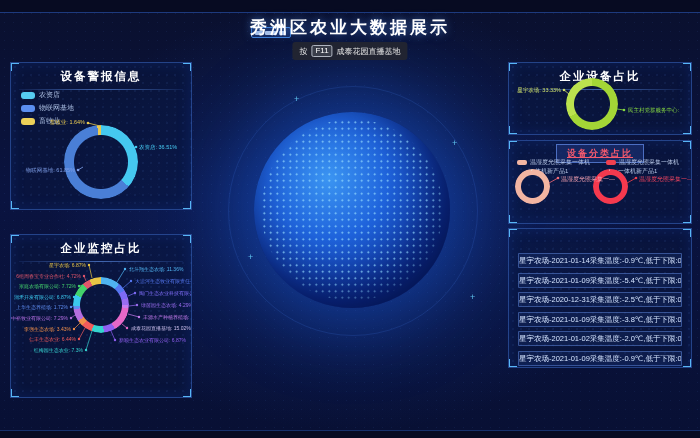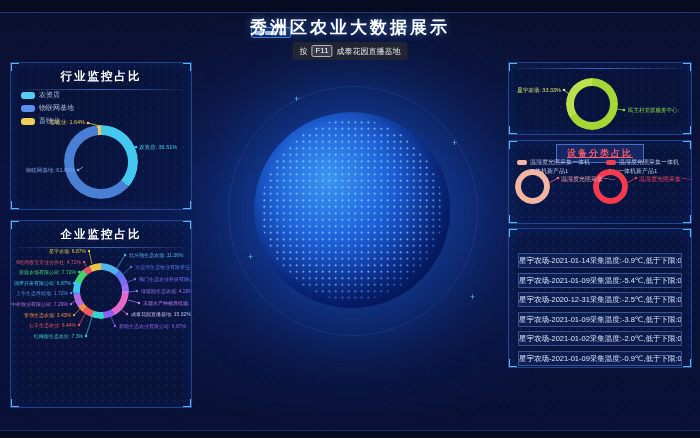--- a/index.html
+++ b/index.html
@@ -99,21 +99,21 @@
     <span>按</span>
     <span class="key">F11</span>
     <span>成泰花园直播基地</span>
   </div>
 
   <div class="panel" style="left:10px;top:62px;width:182px;height:148px;">
     <span class="corner tl"></span>
     <span class="corner tr"></span>
     <span class="corner bl"></span>
     <span class="corner br"></span>
-    <div class="ptitle">行业监控占比</div>
+    <div class="ptitle">设备警报信息</div>
     <div class="prule"></div>
     <div class="legend">
       <div class="legend-item">
         <span class="sw" style="background:#56cdf2"></span>
         <span>农资店</span>
       </div>
       <div class="legend-item">
         <span class="sw" style="background:#5b8ff0"></span>
         <span>物联网基地</span>
       </div>
@@ -129,21 +129,21 @@
       <path d="M118,87 L125,84" stroke="#45c8f0" stroke-width=".8" fill="none"></path>
         <circle cx="125" cy="84" r="1.3" fill="#45c8f0"></circle>
       <path d="M72,104 L67,107" stroke="#7f9fe8" stroke-width=".8" fill="none"></path>
         <circle cx="67" cy="107" r="1.3" fill="#7f9fe8"></circle>
     </svg>
     <div class="co ra" style="left:8px;top:56px;width:66px;color:#e9c94f;">畜牧业: 1.64%</div>
     <div class="co" style="left:128px;top:81px;color:#45c8f0;">农资店: 36.51%</div>
     <div class="co ra" style="left:8px;top:104px;width:56px;color:#7f9fe8;">物联网基地: 61.85%</div>
   </div>
 
-  <div class="panel" style="left:10px;top:220px;width:182px;height:188px;">
+  <div class="panel" style="left:10px;top:234px;width:182px;height:164px;">
     <span class="corner tl"></span>
     <span class="corner tr"></span>
     <span class="corner bl"></span>
     <span class="corner br"></span>
     <div class="ptitle">企业监控占比</div>
     <div class="prule"></div>
     <div class="donut mask" style="left: 62px; top: 42px; width: 56px; height: 56px; --hole: 21px; background: conic-gradient(rgb(79, 179, 240) 0deg, rgb(79, 179, 240) 40.3314deg, rgb(85, 119, 240) 40.3314deg, rgb(85, 119, 240) 58.0828deg, rgb(125, 107, 245) 58.0828deg, rgb(125, 107, 245) 75.8343deg, rgb(154, 109, 240) 75.8343deg, rgb(154, 109, 240) 91.0651deg, rgb(199, 125, 240) 91.0651deg, rgb(199, 125, 240) 96.3905deg, rgb(230, 104, 200) 96.3905deg, rgb(230, 104, 200) 149.716deg, rgb(143, 95, 240) 149.716deg, rgb(143, 95, 240) 174.107deg, rgb(53, 211, 207) 174.107deg, rgb(53, 211, 207) 200.024deg, rgb(240, 91, 91) 200.024deg, rgb(240, 91, 91) 222.888deg, rgb(240, 143, 74) 222.888deg, rgb(240, 143, 74) 235.065deg, rgb(180, 110, 224) 235.065deg, rgb(180, 110, 224) 260.947deg, rgb(95, 142, 242) 260.947deg, rgb(95, 142, 242) 267.053deg, rgb(59, 200, 238) 267.053deg, rgb(59, 200, 238) 291.444deg, rgb(67, 209, 107) 291.444deg, rgb(67, 209, 107) 318.852deg, rgb(224, 86, 107) 318.852deg, rgb(224, 86, 107) 335.609deg, rgb(233, 197, 69) 335.609deg, rgb(233, 197, 69) 360deg);"></div>
     <svg class="lines" width="182" height="148">
       <path d="M81,43 L78,30" stroke="#e9c545" stroke-width=".7" fill="none"></path>
         <circle cx="78" cy="30" r="1.2" fill="#e9c545"></circle>
@@ -194,20 +194,21 @@
     <div class="co ent-co" style="left:132px;top:79px;color:#c77df0;">丰源水产种植养殖场: 1.</div>
     <div class="co ent-co" style="left:120px;top:90px;color:#c9bce8;">成泰花园直播基地: 15.02%</div>
     <div class="co ent-co" style="left:108px;top:102px;color:#8f5ff0;">新颖生态农业有限公司: 6.87%</div>
   </div>
 
   <div class="panel" style="left:508px;top:62px;width:184px;height:73px;">
     <span class="corner tl"></span>
     <span class="corner tr"></span>
     <span class="corner bl"></span>
     <span class="corner br"></span>
+    <div class="ptitle">企业设备占比</div>
     <div class="prule"></div>
     <div class="donut mask glow-green" style="left: 57px; top: 15px; width: 52px; height: 52px; --hole: 18px; background: conic-gradient(rgb(164, 214, 54) 0deg, rgb(164, 214, 54) 240.012deg, rgb(187, 226, 78) 240.012deg, rgb(187, 226, 78) 360deg);"></div>
     <svg class="lines" width="184" height="73">
       <path d="M60,31 L55,27" stroke="#cfe06a" stroke-width=".8" fill="none"></path>
         <circle cx="55" cy="27" r="1.3" fill="#cfe06a"></circle>
       <path d="M108,46 L115,47" stroke="#86d943" stroke-width=".8" fill="none"></path>
         <circle cx="115" cy="47" r="1.3" fill="#86d943"></circle>
     </svg>
     <div class="co ra" style="left:2px;top:24px;width:50px;color:#cfe06a;">星宇农场: 33.33%</div>
     <div class="co" style="left:119px;top:44px;color:#86d943;">民主村党群服务中心:</div>

